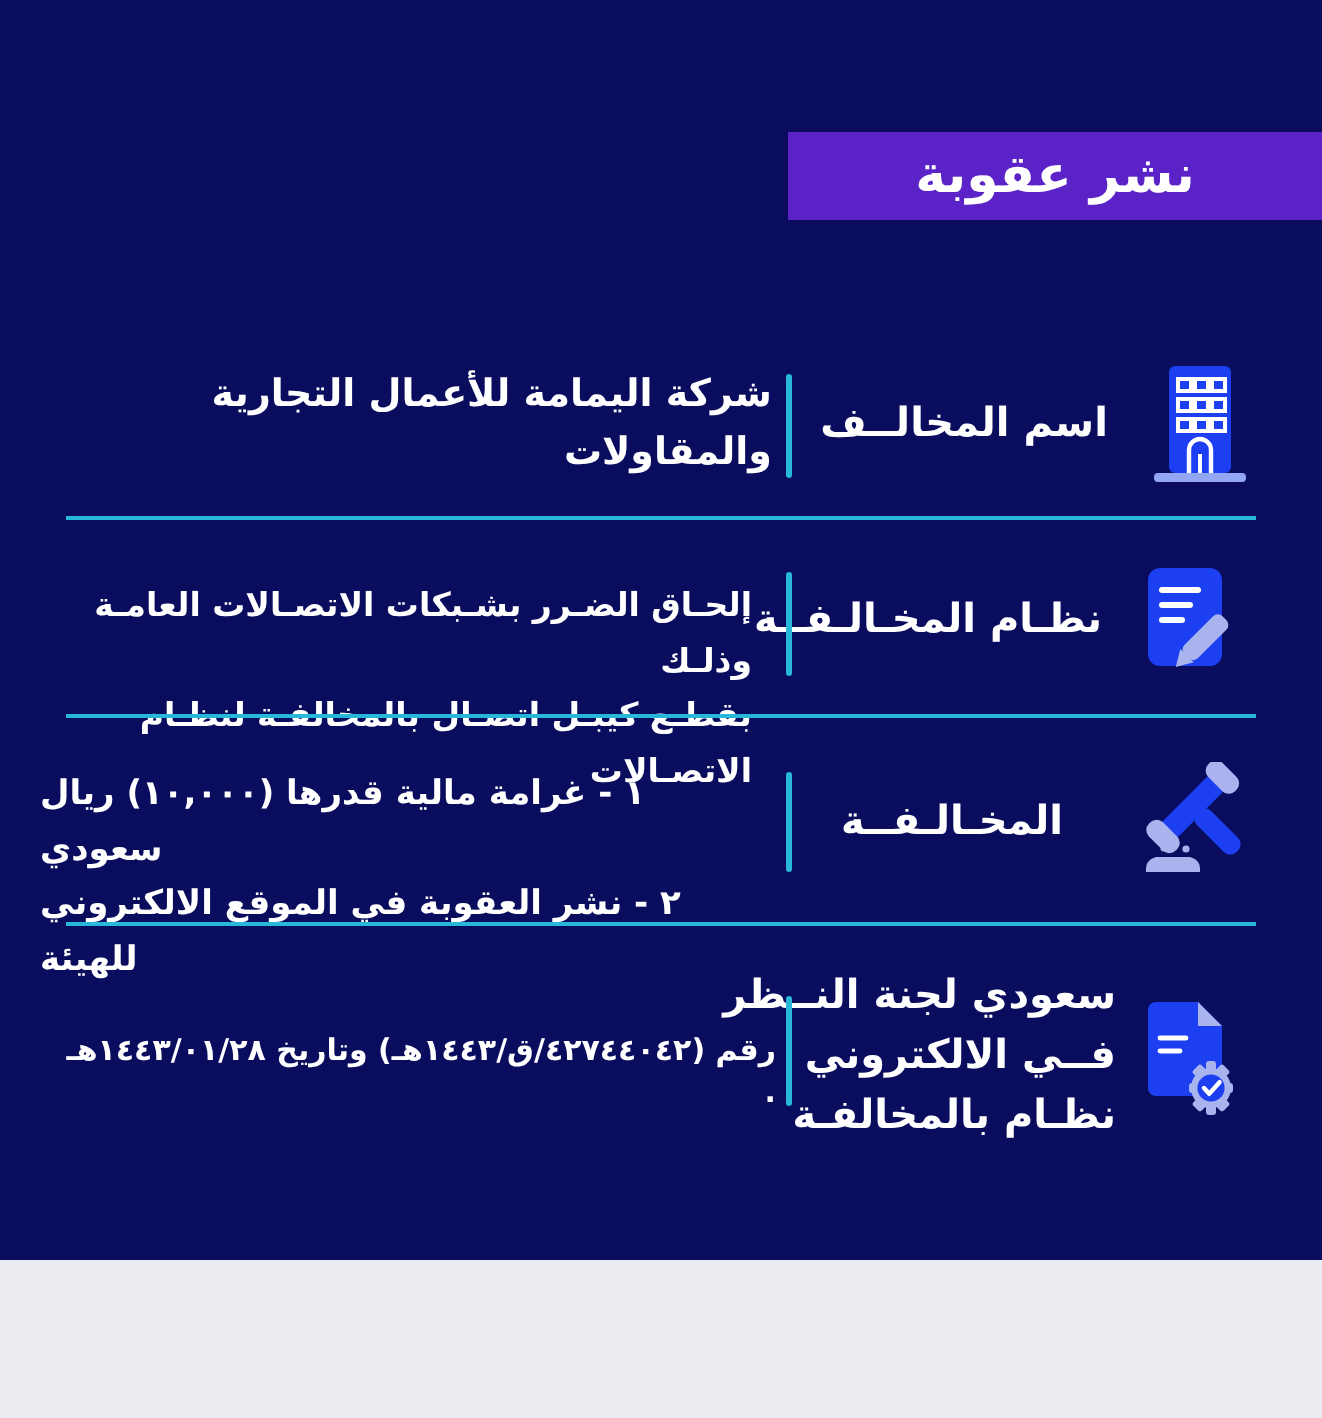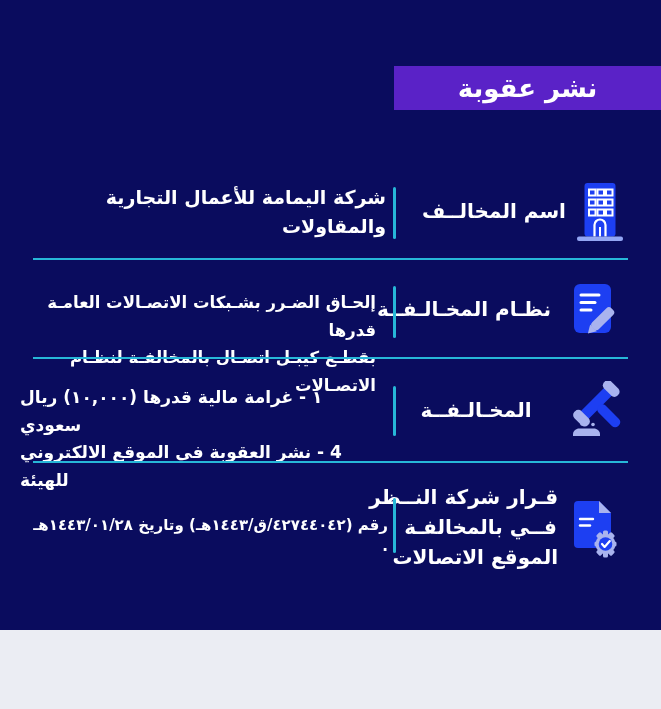--- a/index.html
+++ b/index.html
@@ -68,21 +68,21 @@
   .divider {
     position: absolute;
     left: 33px;
     width: 595px;
     height: 2px;
     background: #27b7d8;
   }
 
   
   .icon-1   { top: 183px; right: 37px; width: 48px; height: 58px; }
-  .label-1  { top: 199px; right: 92px; width: 150px; margin-left: 24px; }
+  .label-1  { top: 199px; right: 104px; width: 150px; margin-left: 24px; }
   .bar-1    { top: 187px; height: 52px; }
   .content-1{ top: 183px; left: 26px; width: 360px; font-size: 19px; line-height: 29px; }
   .div-1    { top: 258px; }
 
   
   .icon-2   { top: 282px; right: 40px; width: 50px; height: 54px; }
   .label-2  { top: 297px; right: 110px; width: 150px; }
   .bar-2    { top: 286px; height: 52px; }
   .content-2{ top: 289px; left: 16px; width: 360px; font-size: 16.5px; line-height: 27.5px; }
   .div-2    { top: 357px; }
@@ -160,21 +160,21 @@
         </g>
         <g transform="rotate(-45 22 46)">
           <rect x="22" y="41.5" width="27" height="9.5" rx="3.5" fill="#a9b3ee"></rect>
           <path d="M22.5 41.5 l-8 4.75 l8 4.75 z" fill="#a9b3ee"></path>
         </g>
       </svg>
     </div>
     <div class="row-label label-2">نظـام المخـالـفــة</div>
     <div class="accent-bar bar-2"></div>
     <div class="row-content content-2">
-      <div>إلحـاق الضـرر بشـبكات الاتصـالات العامـة قدرها</div>
+      <div>إلحـاق الضـرر بشـبكات الاتصـالات العامـة وذلـك</div>
       <div>بقطـع كيبـل اتصـال بالمخالفـة لنظـام الاتصـالات</div>
     </div>
     <div class="divider div-2"></div>
 
     <div class="row-icon icon-3">
       <svg width="56" height="58" viewBox="0 0 56 58">
         <g transform="rotate(-45 26 22)">
           <rect x="4" y="17" width="44" height="11" rx="4" fill="#1d3ff2"></rect>
           <rect x="0" y="13" width="10" height="19" rx="4.5" fill="#a9b3ee"></rect>
           <rect x="42" y="13" width="10" height="19" rx="4.5" fill="#a9b3ee"></rect>
@@ -183,21 +183,21 @@
         <path d="M3 55 h27 v-2 q0 -4 -5 -5.5 h-17 q-5 1.5 -5 5.5 z" fill="#a9b3ee"></path>
         <circle cx="12" cy="43" r="1.8" fill="#a9b3ee"></circle>
         <circle cx="17.5" cy="40.5" r="1.8" fill="#a9b3ee"></circle>
         <circle cx="23" cy="43.5" r="1.8" fill="#a9b3ee"></circle>
       </svg>
     </div>
     <div class="row-label label-3">المخـالـفــة</div>
     <div class="accent-bar bar-3"></div>
     <div class="row-content content-3">
       <div>١ -  غرامة مالية قدرها (١٠,٠٠٠) ريال سعودي</div>
-      <div>4 - نشر العقوبة في الموقع الالكتروني للهيئة</div>
+      <div>٢ - نشر العقوبة في الموقع الالكتروني للهيئة</div>
     </div>
     <div class="divider div-3"></div>
 
     <div class="row-icon icon-4">
       <svg width="52" height="60" viewBox="0 0 52 60">
         <path d="M9 2 h21 l12 12 v31 a4 4 0 0 1 -4 4 h-29 a4 4 0 0 1 -4 -4 v-39 a4 4 0 0 1 4 -4 z" fill="#1d3ff2"></path>
         <path d="M30 2 l12 12 h-12 z" fill="#a9b3ee"></path>
         <g stroke="#ffffff" stroke-width="2.4" stroke-linecap="round">
           <line x1="11" y1="20" x2="24" y2="20"></line>
           <line x1="11" y1="26.5" x2="21" y2="26.5"></line>
@@ -213,23 +213,23 @@
             <rect x="28" y="50" width="6" height="6" rx="1.5" transform="rotate(-45 31 53)"></rect>
             <rect x="39" y="50" width="6" height="6" rx="1.5" transform="rotate(45 42 53)"></rect>
           </g>
           <circle cx="36.5" cy="45" r="10" fill="#a9b3ee"></circle>
           <circle cx="36.5" cy="45" r="6.8" fill="#1d3ff2"></circle>
           <path d="M33 45 l2.6 2.9 l5.2 -5.8" fill="none" stroke="#ffffff" stroke-width="2.2" stroke-linecap="round" stroke-linejoin="round"></path>
         </g>
       </svg>
     </div>
     <div class="label-4">
-      <div>قـرار شركة النــظر</div>
-      <div>فــي بالمخالفـة</div>
-      <div>الموقع الاتصالات</div>
+      <div>سعودي لجنة النــظر</div>
+      <div>فــي الالكتروني</div>
+      <div>نظـام بالمخالفـة</div>
     </div>
     <div class="accent-bar bar-4"></div>
     <div class="row-content content-4">
       <div>رقم (٤٢٧٤٤٠٤٢/ق/١٤٤٣هـ) وتاريخ ١٤٤٣/٠١/٢٨هـ .</div>
     </div>
 
   </div>
 
   <div class="footer">
     

